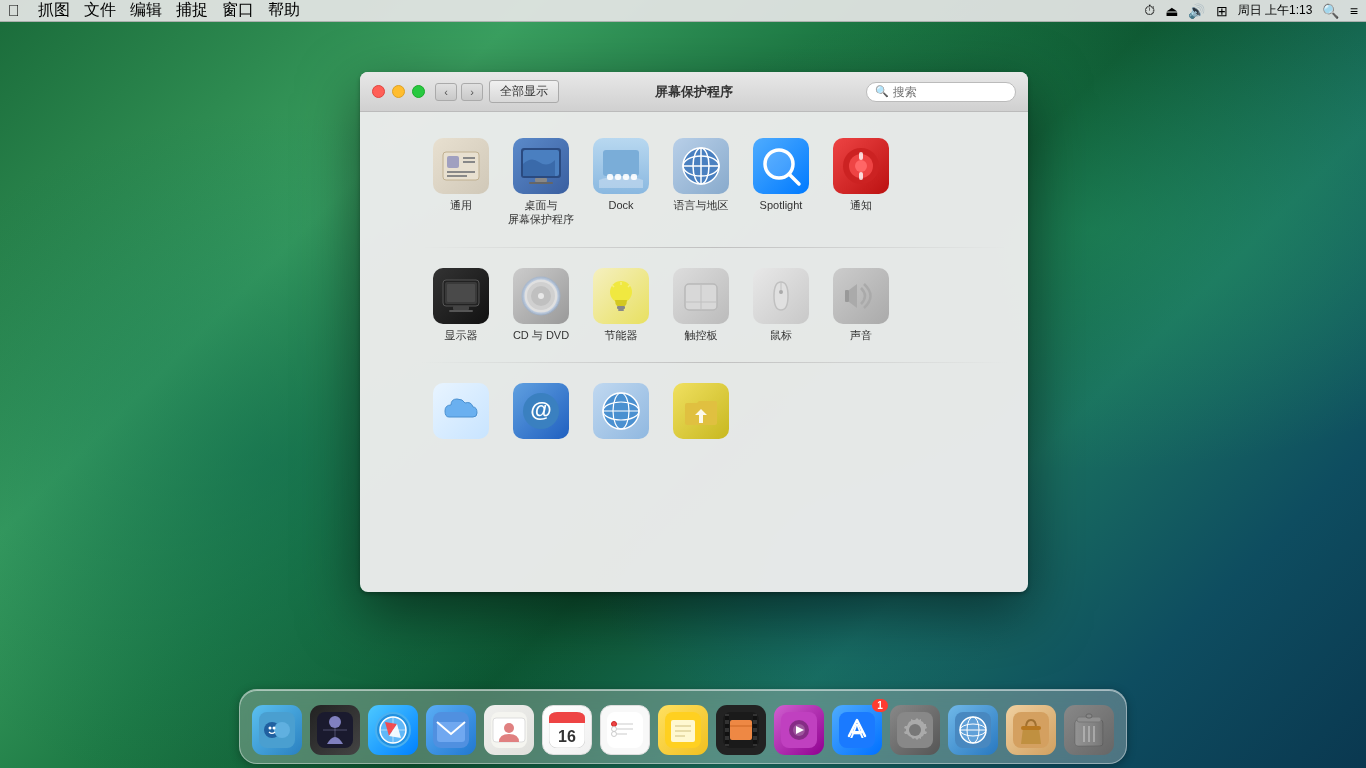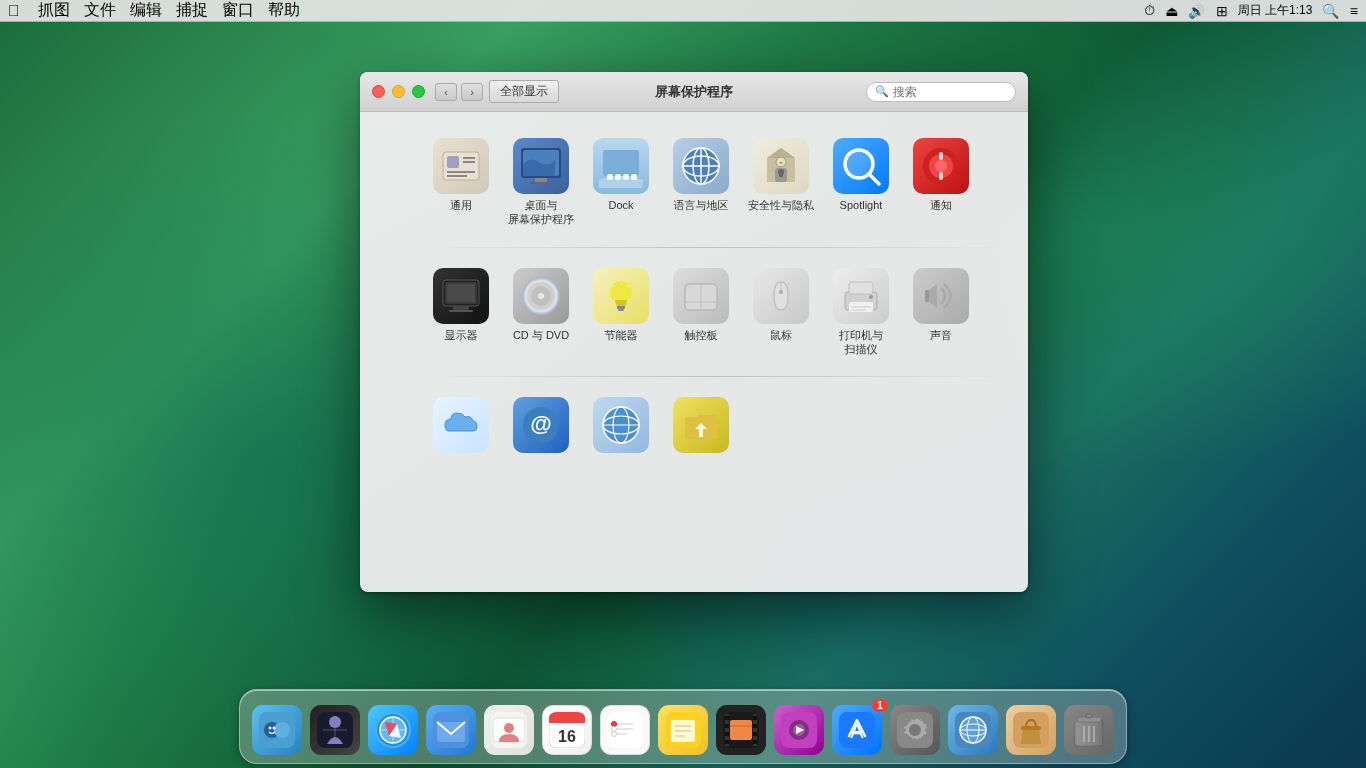--- a/index.html
+++ b/index.html
@@ -402,36 +402,20 @@
               <ellipse cx="22" cy="22" rx="8" ry="18" fill="none" stroke="#fff" stroke-width="1.5"></ellipse>
               <circle cx="22" cy="22" r="18" fill="none" stroke="#fff" stroke-width="1.5"></circle>
               <line x1="4" y1="22" x2="40" y2="22" stroke="#fff" stroke-width="1.5"></line>
               <line x1="22" y1="4" x2="22" y2="40" stroke="#fff" stroke-width="1.5"></line>
               <ellipse cx="22" cy="22" rx="18" ry="10" fill="none" stroke="#fff" stroke-width="1.5"></ellipse>
             </svg>
           </div>
           <span class="pref-label">语言与地区</span>
         </div>
 
-        <div class="pref-item">
-          <div class="pref-icon" style="background: linear-gradient(135deg, #f0ede0, #ddd8c0);">
-            <svg viewBox="0 0 44 44" fill="none">
-
-              <path d="M22 4 L36 14 L36 38 L8 38 L8 14 Z" fill="#c8c0a0"></path>
-              <path d="M22 4 L36 14 L8 14 Z" fill="#b8b090"></path>
-              <rect x="16" y="24" width="12" height="14" rx="2" fill="#888" opacity="0.7"></rect>
-              <circle cx="22" cy="28" r="3" fill="#666"></circle>
-              <rect x="20" y="28" width="4" height="5" rx="1" fill="#666"></rect>
-
-              <circle cx="22" cy="18" r="5" fill="#e8e0c0" stroke="#a09880" stroke-width="1"></circle>
-              <path d="M20 18 Q22 22 24 18" fill="#a09880"></path>
-            </svg>
-          </div>
-          <span class="pref-label">安全性与隐私</span>
-        </div>
 
         <div class="pref-item">
           <div class="pref-icon" style="background: linear-gradient(135deg, #4facfe, #007aff);">
             <svg viewBox="0 0 44 44" fill="none">
               <circle cx="20" cy="20" r="14" fill="none" stroke="#fff" stroke-width="3.5"></circle>
               <line x1="30" y1="30" x2="40" y2="40" stroke="#fff" stroke-width="3.5" stroke-linecap="round"></line>
               <circle cx="20" cy="20" r="14" fill="rgba(255,255,255,0.15)"></circle>
             </svg>
           </div>
           <span class="pref-label">Spotlight</span>
@@ -516,33 +500,20 @@
           <div class="pref-icon" style="background: linear-gradient(135deg, #e8e8e8, #c8c8c8);">
             <svg viewBox="0 0 44 44" fill="none">
               <path d="M15 22 Q15 8 22 8 Q29 8 29 22 Q29 36 22 36 Q15 36 15 22 Z" fill="#e0e0e0" stroke="#c0c0c0" stroke-width="1.5"></path>
               <line x1="22" y1="8" x2="22" y2="20" stroke="#c0c0c0" stroke-width="1"></line>
               <circle cx="22" cy="18" r="2" fill="#aaa"></circle>
             </svg>
           </div>
           <span class="pref-label">鼠标</span>
         </div>
 
-        <div class="pref-item">
-          <div class="pref-icon" style="background: linear-gradient(135deg, #eee, #ccc);">
-            <svg viewBox="0 0 44 44" fill="none">
-              <rect x="6" y="18" width="32" height="18" rx="3" fill="#d0d0d0" stroke="#b0b0b0" stroke-width="1"></rect>
-              <rect x="10" y="8" width="24" height="12" rx="2" fill="#e0e0e0" stroke="#c0c0c0" stroke-width="1"></rect>
-              <rect x="10" y="28" width="24" height="10" rx="2" fill="#f0f0f0"></rect>
-              <rect x="12" y="32" width="20" height="2" rx="1" fill="#ddd"></rect>
-              <rect x="12" y="35" width="15" height="2" rx="1" fill="#ddd"></rect>
-              <circle cx="32" cy="23" r="2" fill="#88aa88"></circle>
-            </svg>
-          </div>
-          <span class="pref-label">打印机与<br>扫描仪</span>
-        </div>
 
         <div class="pref-item">
           <div class="pref-icon" style="background: linear-gradient(135deg, #ccc, #aaa);">
             <svg viewBox="0 0 44 44" fill="none">
 
               <path d="M10 16 L18 10 L18 34 L10 28 Z" fill="#aaa"></path>
               <rect x="6" y="16" width="4" height="12" rx="1" fill="#999"></rect>
               <path d="M22 14 Q30 22 22 30" fill="none" stroke="#aaa" stroke-width="2.5"></path>
               <path d="M25 10 Q38 22 25 34" fill="none" stroke="#aaa" stroke-width="2.5"></path>
             </svg>

